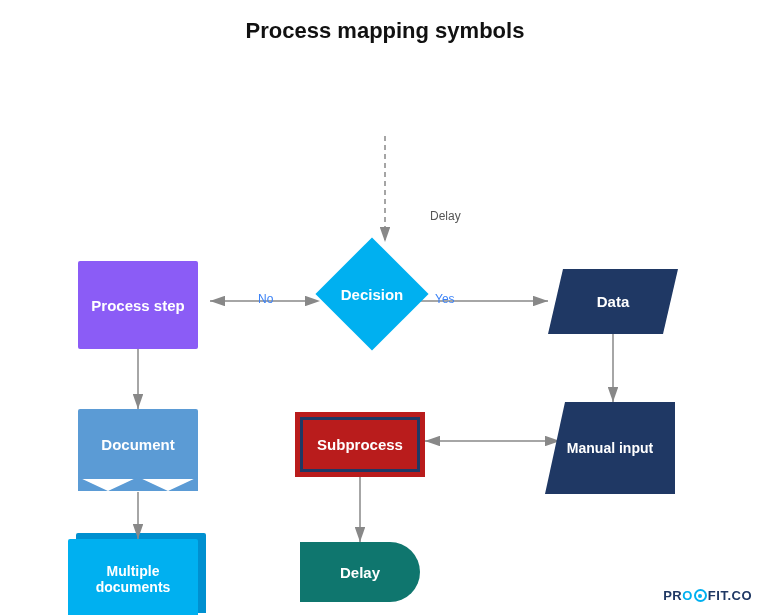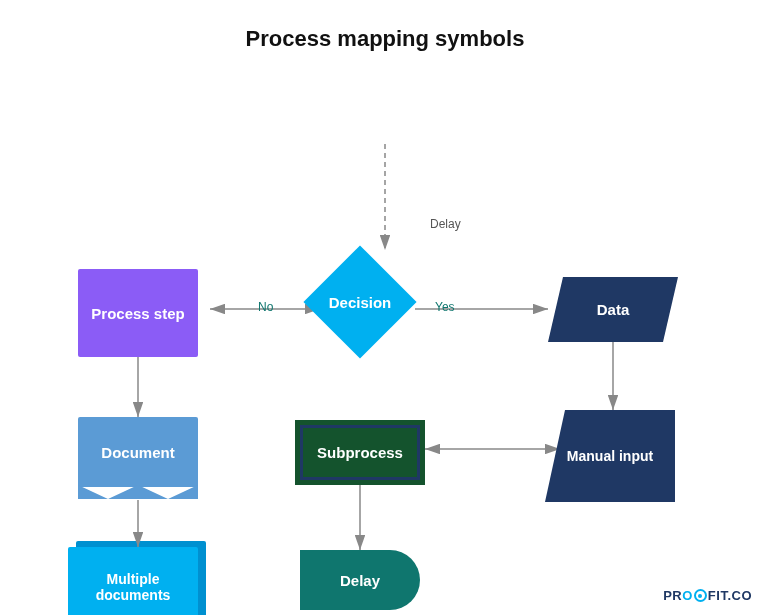--- a/index.html
+++ b/index.html
@@ -10,21 +10,21 @@
       font-family: Arial, sans-serif;
       overflow: hidden;
       position: relative;
     }
 
     .page-title {
       text-align: center;
       font-size: 22px;
       font-weight: bold;
       color: #111;
-      padding-top: 26px;
+      padding-top: 18px;
       margin-bottom: 10px;
     }
 
     .diagram-area {
       position: relative;
       width: 770px;
       height: 560px;
     }
 
     
@@ -55,21 +55,21 @@
       border-radius: 26px;
       left: 325px;
       top: 30px;
       font-size: 15px;
       color: #fff;
     }
 
     
     .decision-wrapper {
       position: absolute;
-      left: 305px;
+      left: 317px;
       top: 185px;
       width: 110px;
       height: 110px;
     }
     .decision-diamond {
       width: 80px;
       height: 80px;
       background: #00b0f0;
       transform: rotate(45deg);
       position: absolute;
@@ -164,21 +164,21 @@
       width: 130px;
       height: 14px;
       background: #00b0f0;
       clip-path: polygon(0% 0%, 20% 100%, 40% 0%, 60% 100%, 80% 0%, 100% 0%, 100% 100%, 0% 100%);
     }
 
     
     .subprocess-shape {
       width: 130px;
       height: 65px;
-      background: #14532d;
+      background: #b91c1c;
       left: 295px;
       top: 358px;
       font-size: 15px;
       outline: 3px solid #1f3864;
       outline-offset: -8px;
     }
 
     
     .manual-input-shape {
       width: 130px;
@@ -207,21 +207,21 @@
       font-size: 12px;
       color: #555;
       left: 430px;
       top: 155px;
     }
 
     
     .arrow-label {
       position: absolute;
       font-size: 12px;
-      color: #0f766e;
+      color: #3b82f6;
       font-weight: normal;
     }
     .no-label {
       left: 258px;
       top: 238px;
     }
     .yes-label {
       left: 435px;
       top: 238px;
     }

